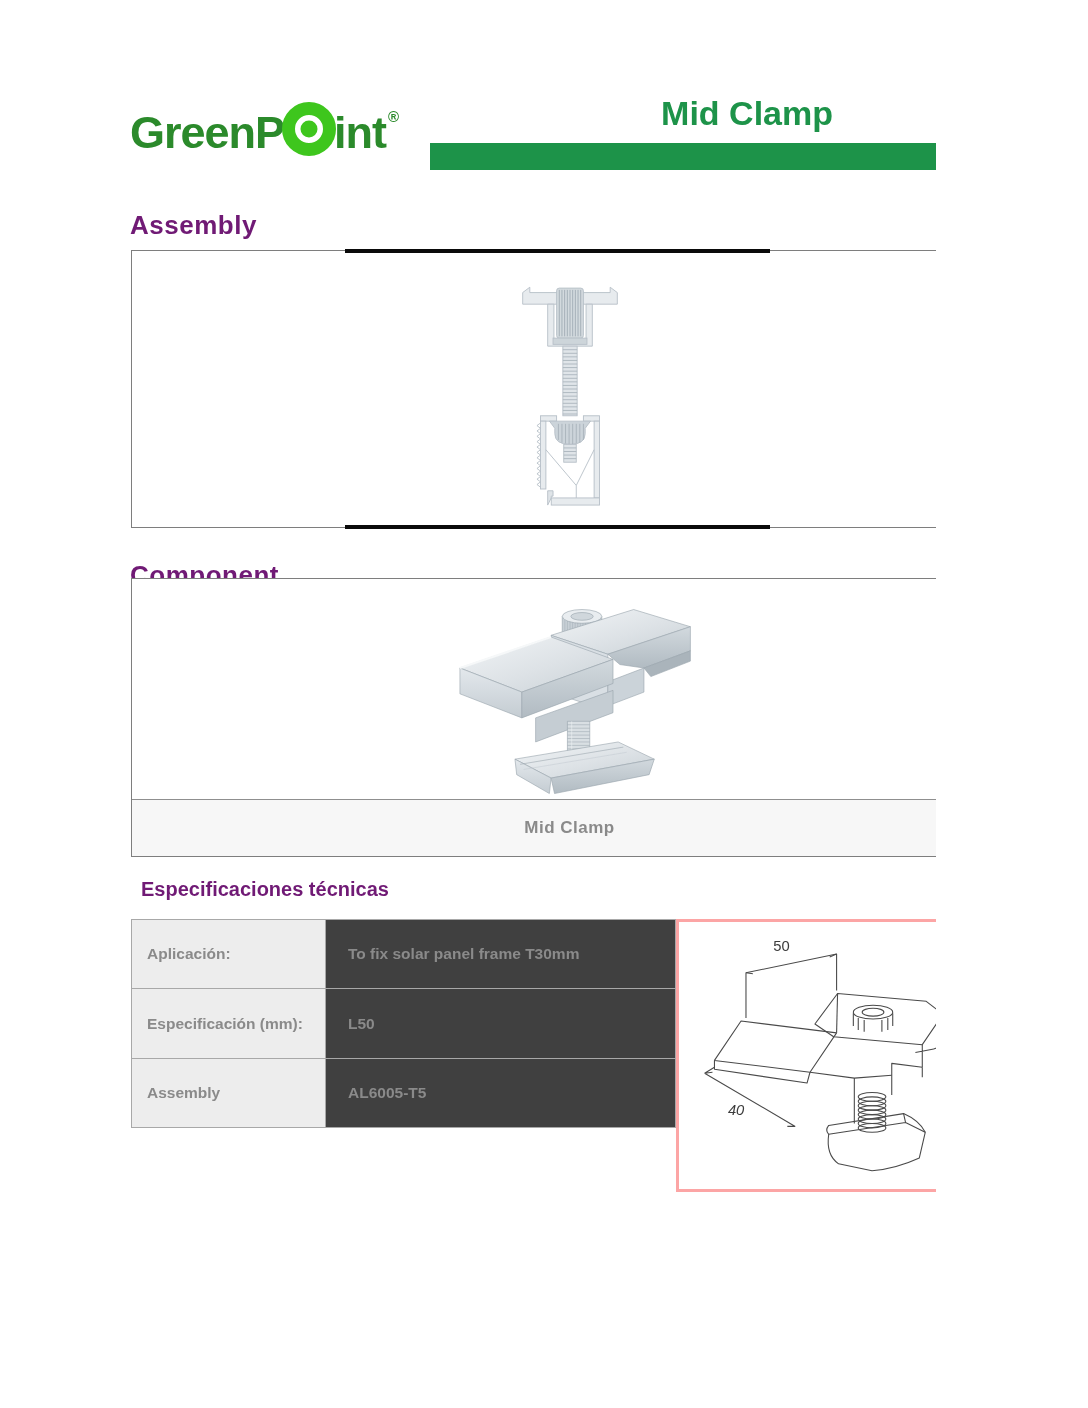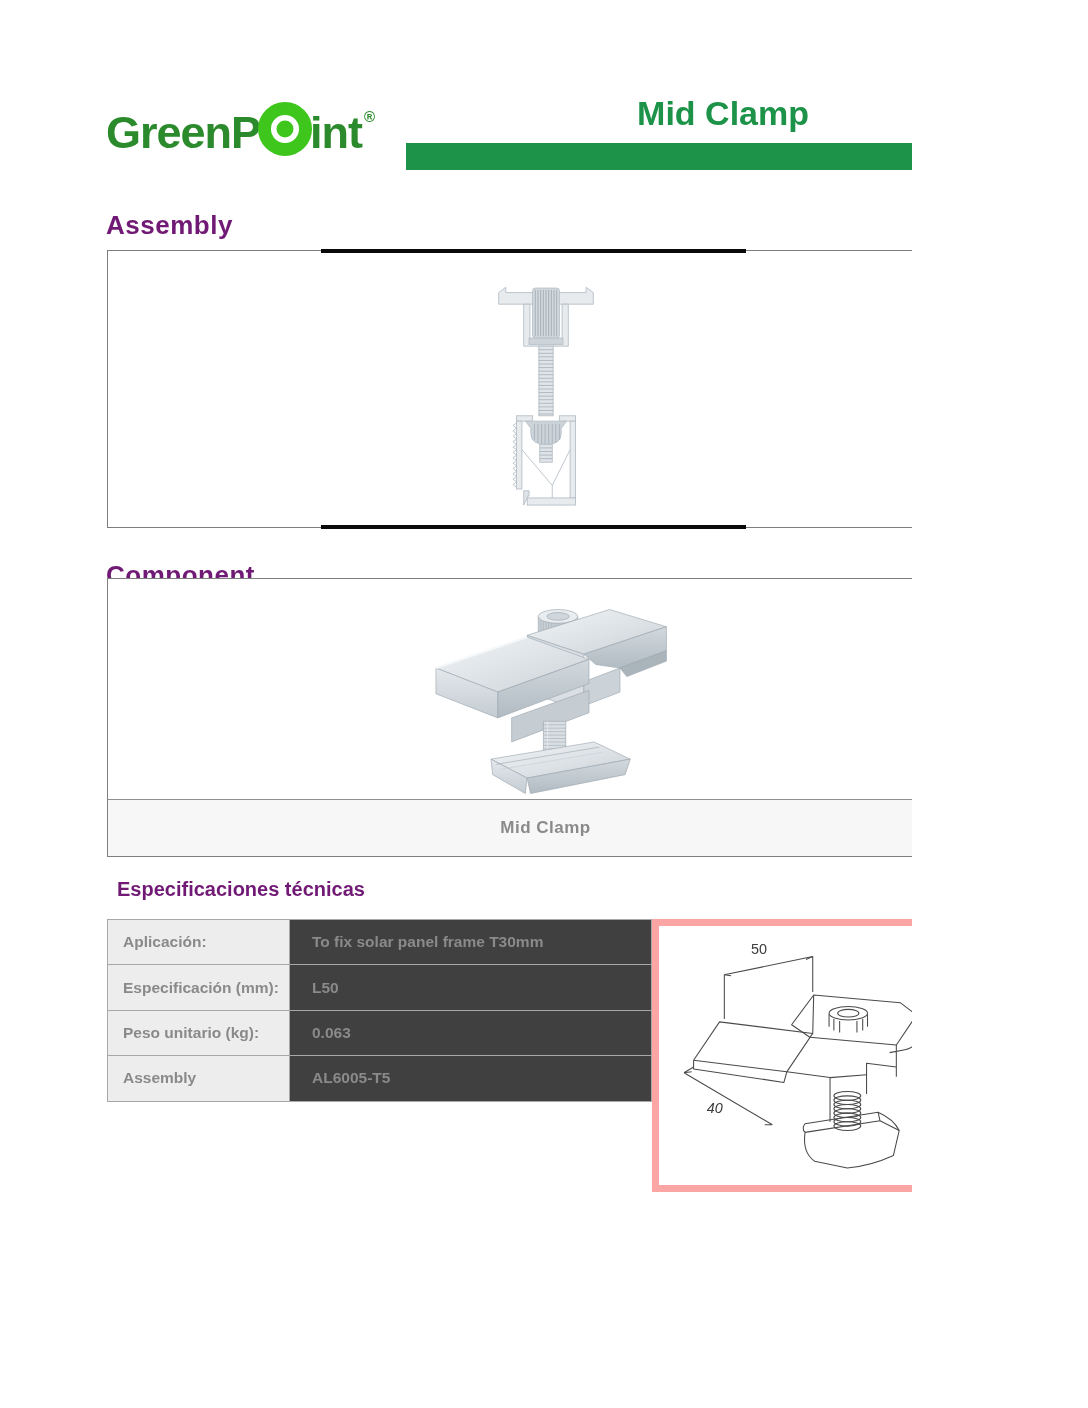--- a/index.html
+++ b/index.html
@@ -1,18 +1,19 @@
 <!DOCTYPE html>
 <html style="--logo-green: #3ec61d; --logo-text-green: #2b8a2b; --accent-green: #1d9349; --spec-gray: #8a8a8a;"><head>
 <meta charset="utf-8">
 <style>
   html,body{margin:0;padding:0;background:#ffffff;}
   .page{
     position:relative;width:912px;height:1408px;background:#fff;overflow:hidden;
     font-family:"Liberation Sans", sans-serif;
+    margin-left:24px;
   }
   
   .logo{position:absolute;left:106px;top:102px;white-space:nowrap;line-height:1;}
   .logo-text{font-weight:bold;font-size:45px;letter-spacing:-1px;color:var(--logo-text-green,#2b8a2b);}
   .logo-o{display:inline-block;width:54px;height:54px;box-sizing:border-box;
     border:13px solid var(--logo-green,#3ec61d);border-radius:50%;position:relative;
     vertical-align:-8px;margin:0 -2px;}
   .logo-o::after{content:"";position:absolute;left:50%;top:50%;width:17px;height:17px;
     transform:translate(-50%,-50%);border-radius:50%;background:var(--logo-green,#3ec61d);}
   .logo-reg{font-size:15px;font-weight:bold;color:var(--logo-text-green,#2b8a2b);
@@ -33,26 +34,26 @@
   .assembly-panel::before{top:-2px;}
   .assembly-panel::after{bottom:-2px;}
   .component-panel{top:578px;height:279px;display:flex;flex-direction:column;margin:0;}
   .component-img{flex:1;display:flex;align-items:center;justify-content:center;}
   .component-caption{height:57px;box-sizing:border-box;background:#f7f7f7;border-top:1px solid #8f8f8f;
     display:flex;align-items:center;justify-content:center;
     font-size:17px;font-weight:bold;color:#8a8a8a;letter-spacing:0.5px;}
   
   .specs-table{position:absolute;left:107px;top:919px;border-collapse:collapse;width:545px;}
   .specs-table th,.specs-table td{border:1px solid #a8a8a8;height:44.4px;
-    font-size:15.5px;font-weight:bold;color:var(--spec-gray,#8a8a8a);text-align:left;padding:0;}
+    font-size:15.5px;font-weight:bold;color:var(--spec-gray,#8a8a8a);text-align:left;padding:12px;}
   .specs-table th{width:166px;background:#ededed;padding-left:15px;font-weight:bold;}
   .specs-table td{padding-left:22px;background:#404040;}
   
   .diagram-panel{position:absolute;left:652px;top:919px;width:333px;height:273px;
-    border:7px solid #fca5a5;box-sizing:border-box;display:flex;align-items:center;justify-content:center;}
+    border:3px solid #fca5a5;box-sizing:border-box;display:flex;align-items:center;justify-content:center;}
   .dim-label{font-family:"Liberation Sans",sans-serif;font-size:15px;fill:#3c3c3c;}
   .dim-label.it{font-style:italic;}
 </style>
 </head>
 <body>
 
 <div class="page">
 
   <div class="logo">
     <span class="logo-text">GreenP</span><span class="logo-o"></span><span class="logo-text">int</span><span class="logo-reg">®</span>
@@ -157,24 +158,20 @@
     <tbody>
       <tr>
         <th>Aplicación:</th>
         <td>To fix solar panel frame T30mm</td>
       </tr>
       <tr>
         <th>Especificación (mm):</th>
         <td>L50</td>
       </tr>
       <tr>
-        <th>Peso unitario (kg):</th>
-        <td>0.063</td>
-      </tr>
-      <tr>
         <th>Assembly</th>
         <td>AL6005-T5</td>
       </tr>
     </tbody>
   </table>
 
   <div class="diagram-panel">
     <svg width="331" height="271" viewBox="0 0 332 272">
       <g stroke="#4a4a4a" stroke-width="1.1" fill="none" stroke-linejoin="round">
 

